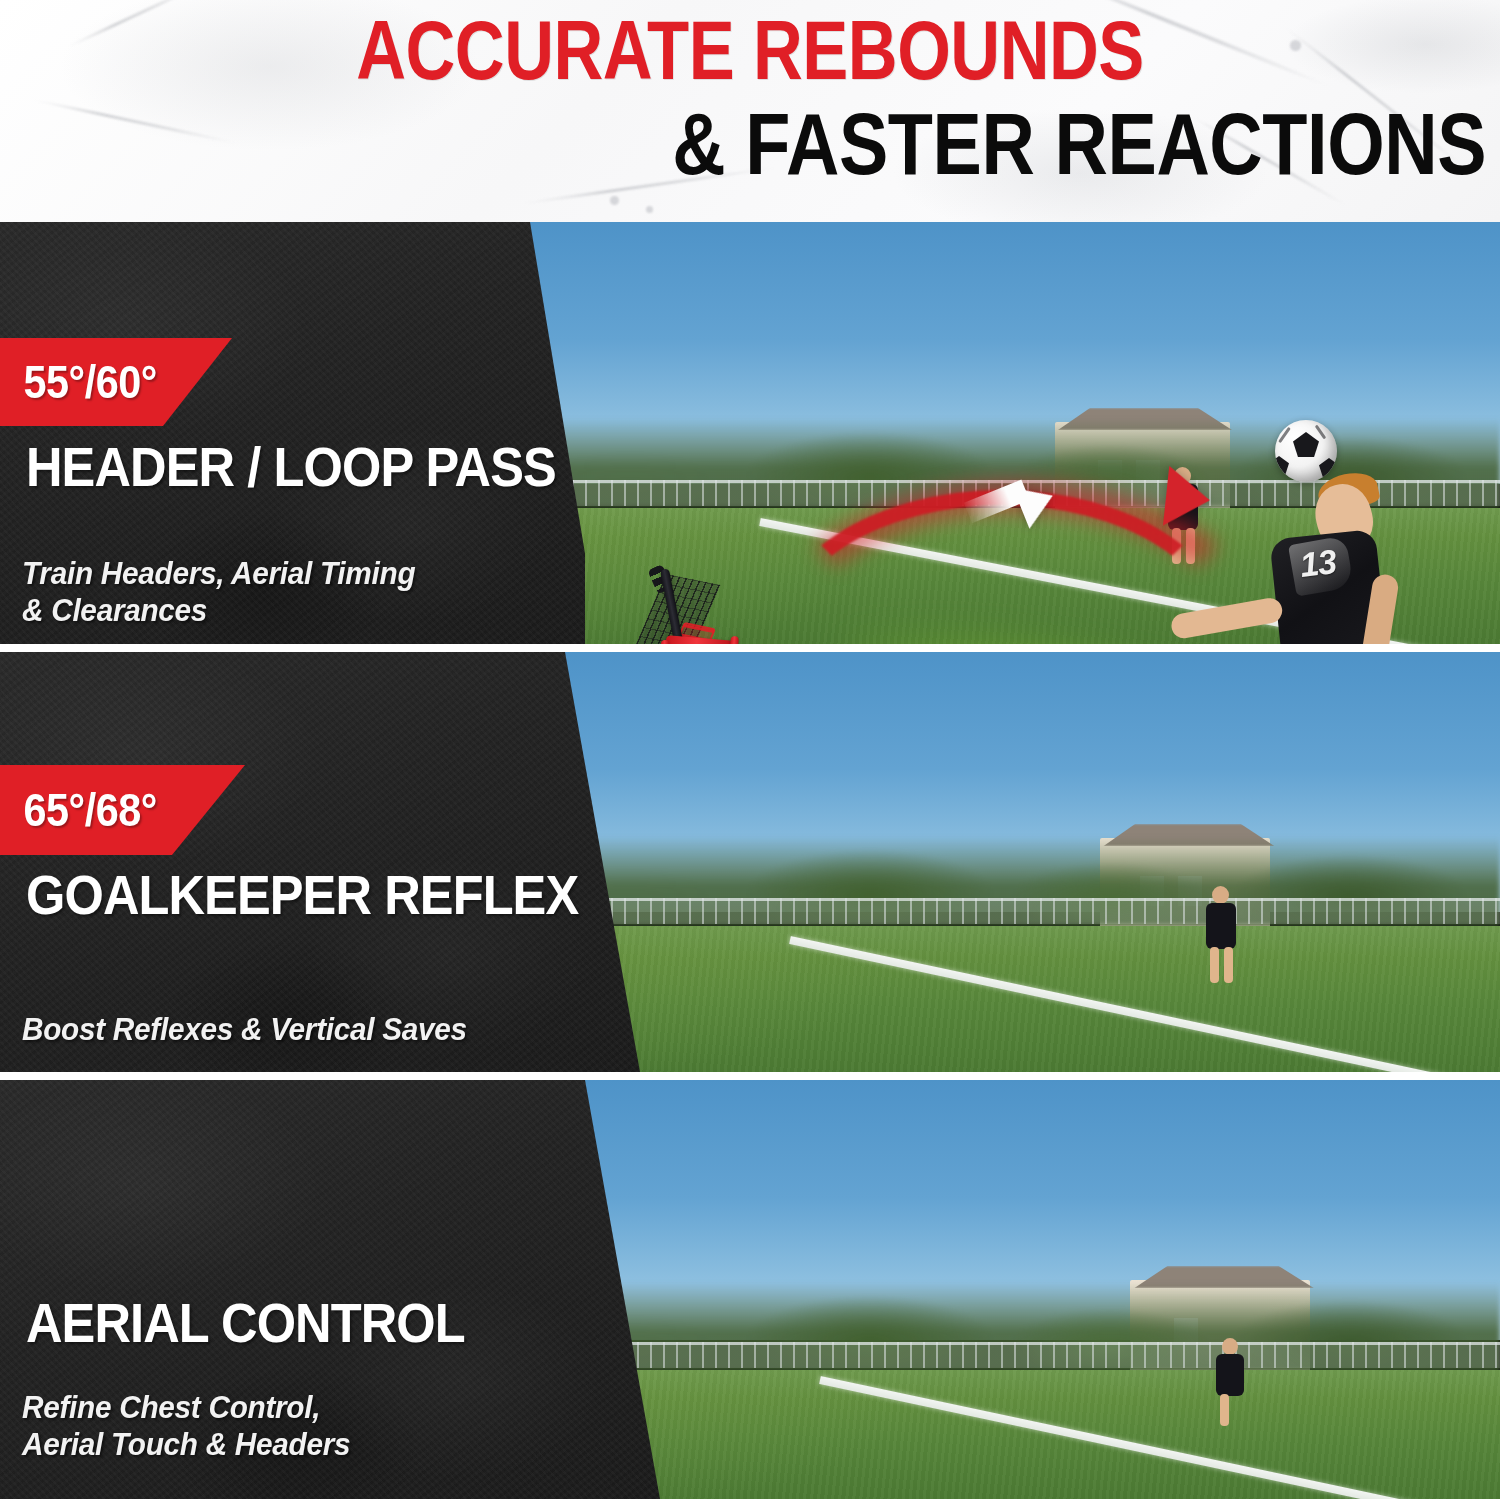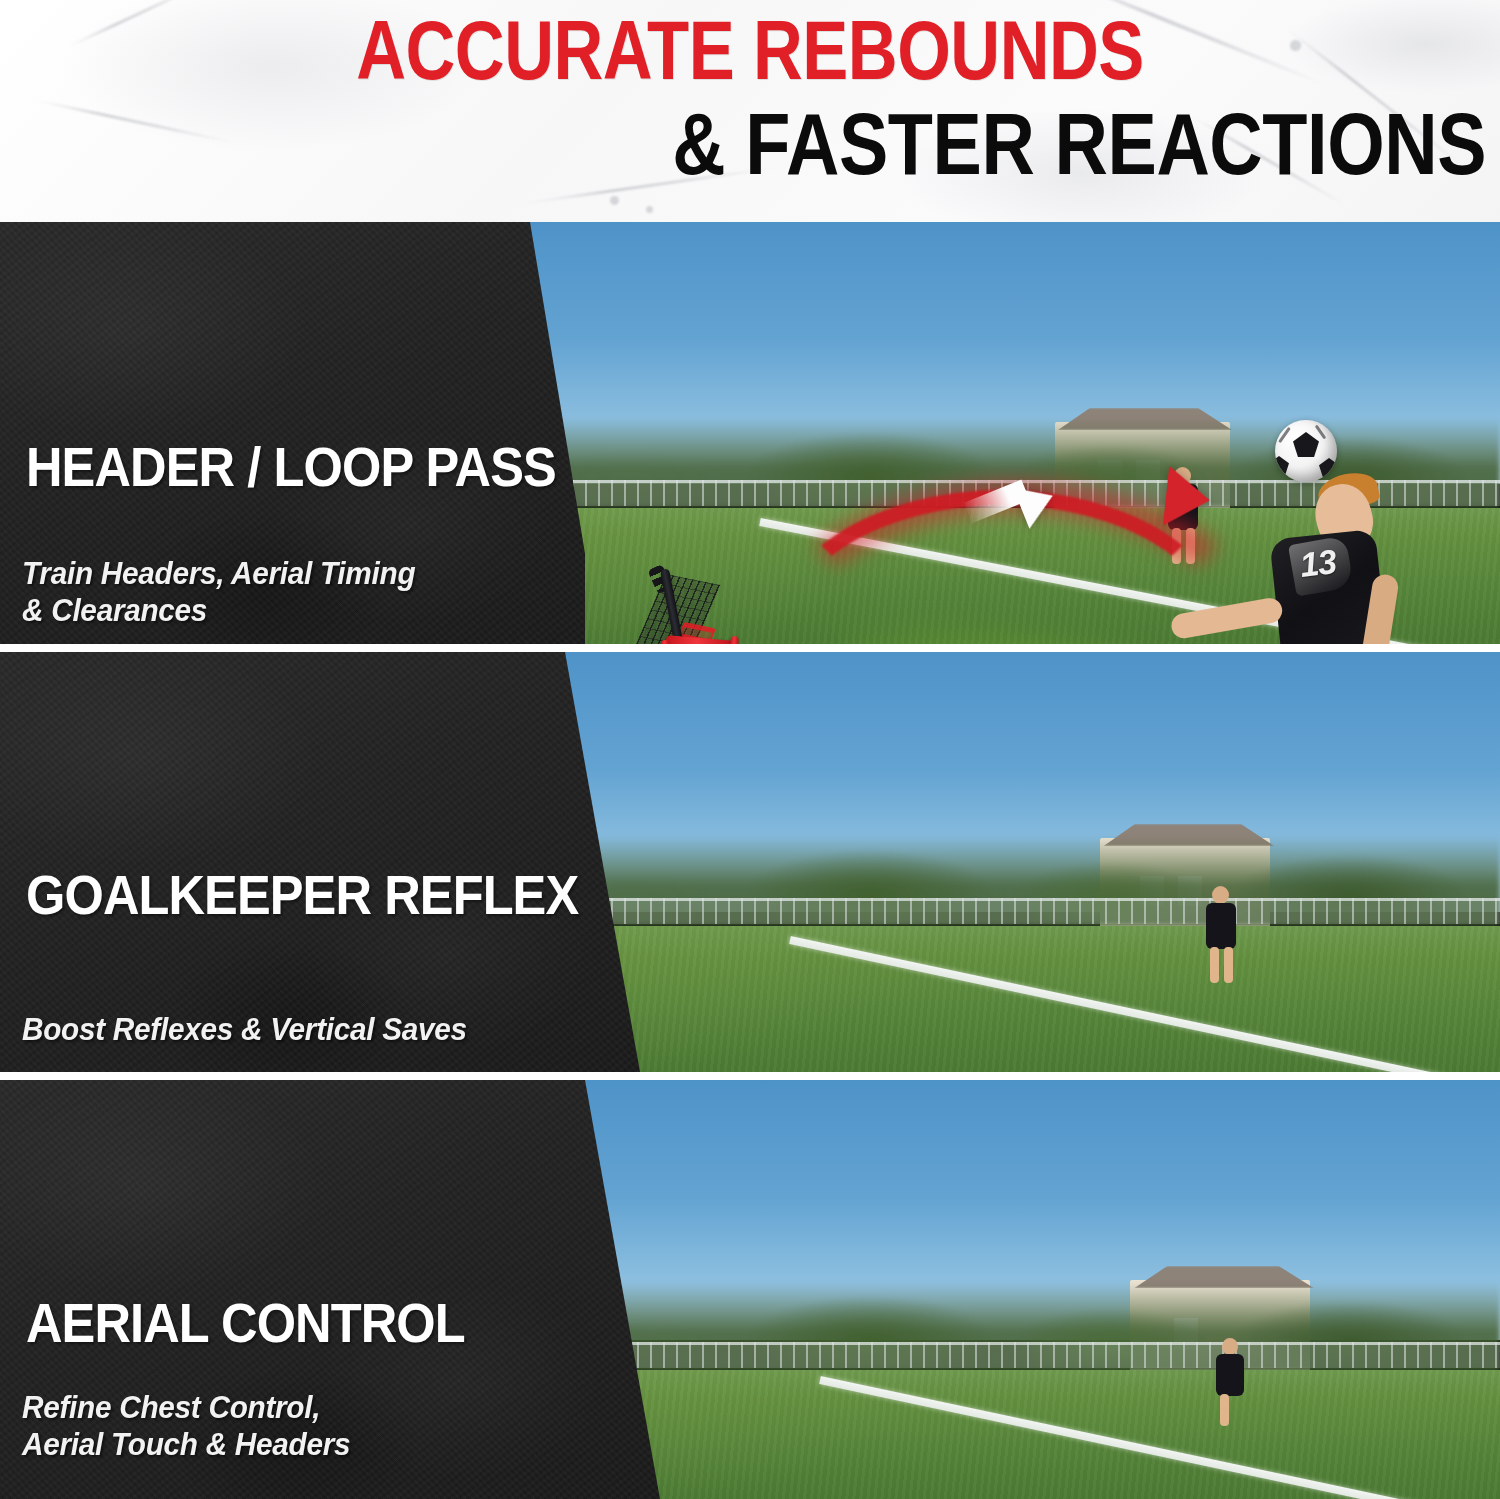--- a/index.html
+++ b/index.html
@@ -462,20 +462,23 @@
 
         <div class="limb" style="left:1170px; top:374px; width:112px; height:25px; transform:rotate(-10deg); transform-origin:right center;"></div>
         <div class="limb dark" style="left:1366px; top:352px; width:26px; height:104px; transform:rotate(9deg);"></div>
 
       </div>
     </div>
 
     <div class="textblock tb-1"></div>
   </div>
 
+  <div class="badge b-1">
+    <span class="badge-label">55°/60°</span>
+  </div>
   <div class="heading h-1">HEADER / LOOP PASS</div>
   <div class="subtitle s-1">Train Headers, Aerial Timing
 &amp; Clearances</div>
 
   <div class="divider d-1"></div>
 
   <div class="panel panel-2">
     <div class="photo">
       <div class="sky"></div>
 
@@ -530,20 +533,23 @@
 
         
         
         
       </div>
     </div>
 
     <div class="textblock tb-2"></div>
   </div>
 
+  <div class="badge b-2">
+    <span class="badge-label">65°/68°</span>
+  </div>
   <div class="heading h-2">GOALKEEPER REFLEX</div>
   <div class="subtitle s-2">Boost Reflexes &amp; Vertical Saves</div>
 
   <div class="divider d-2"></div>
 
   <div class="panel panel-3">
     <div class="photo">
       <div class="sky"></div>
 
       <div class="house" style="left:1130px; top:200px; width:180px; height:140px; border-radius:2px;"></div>

